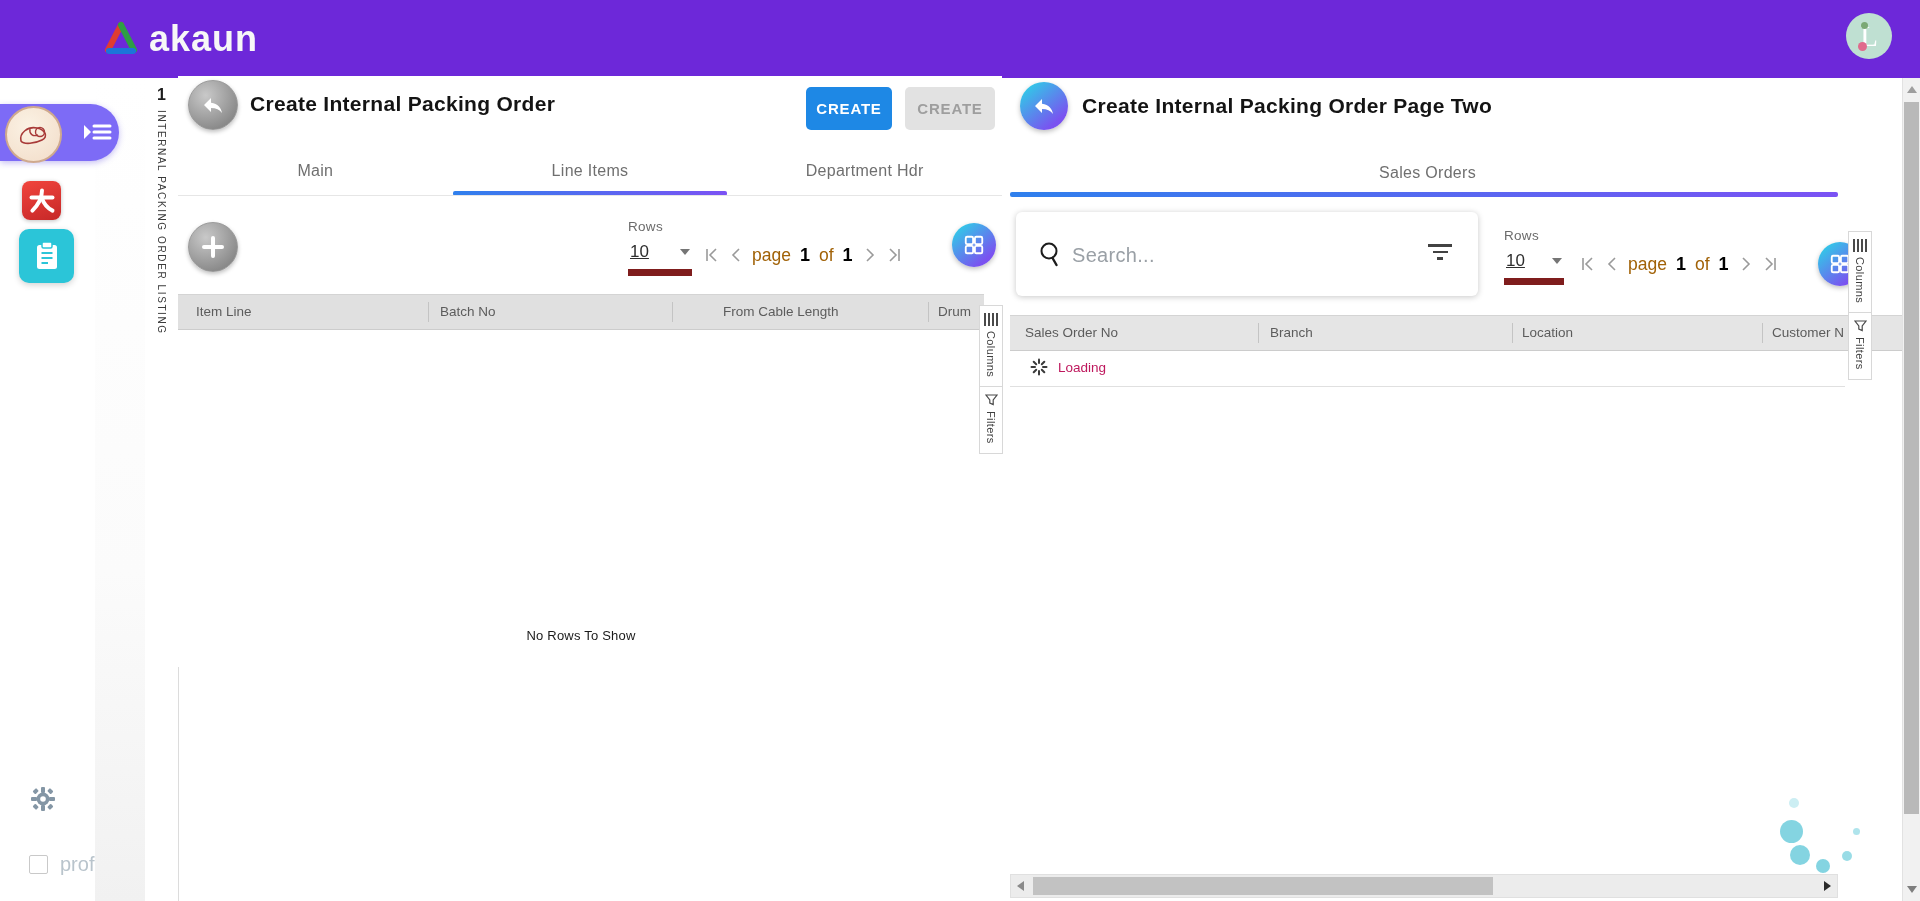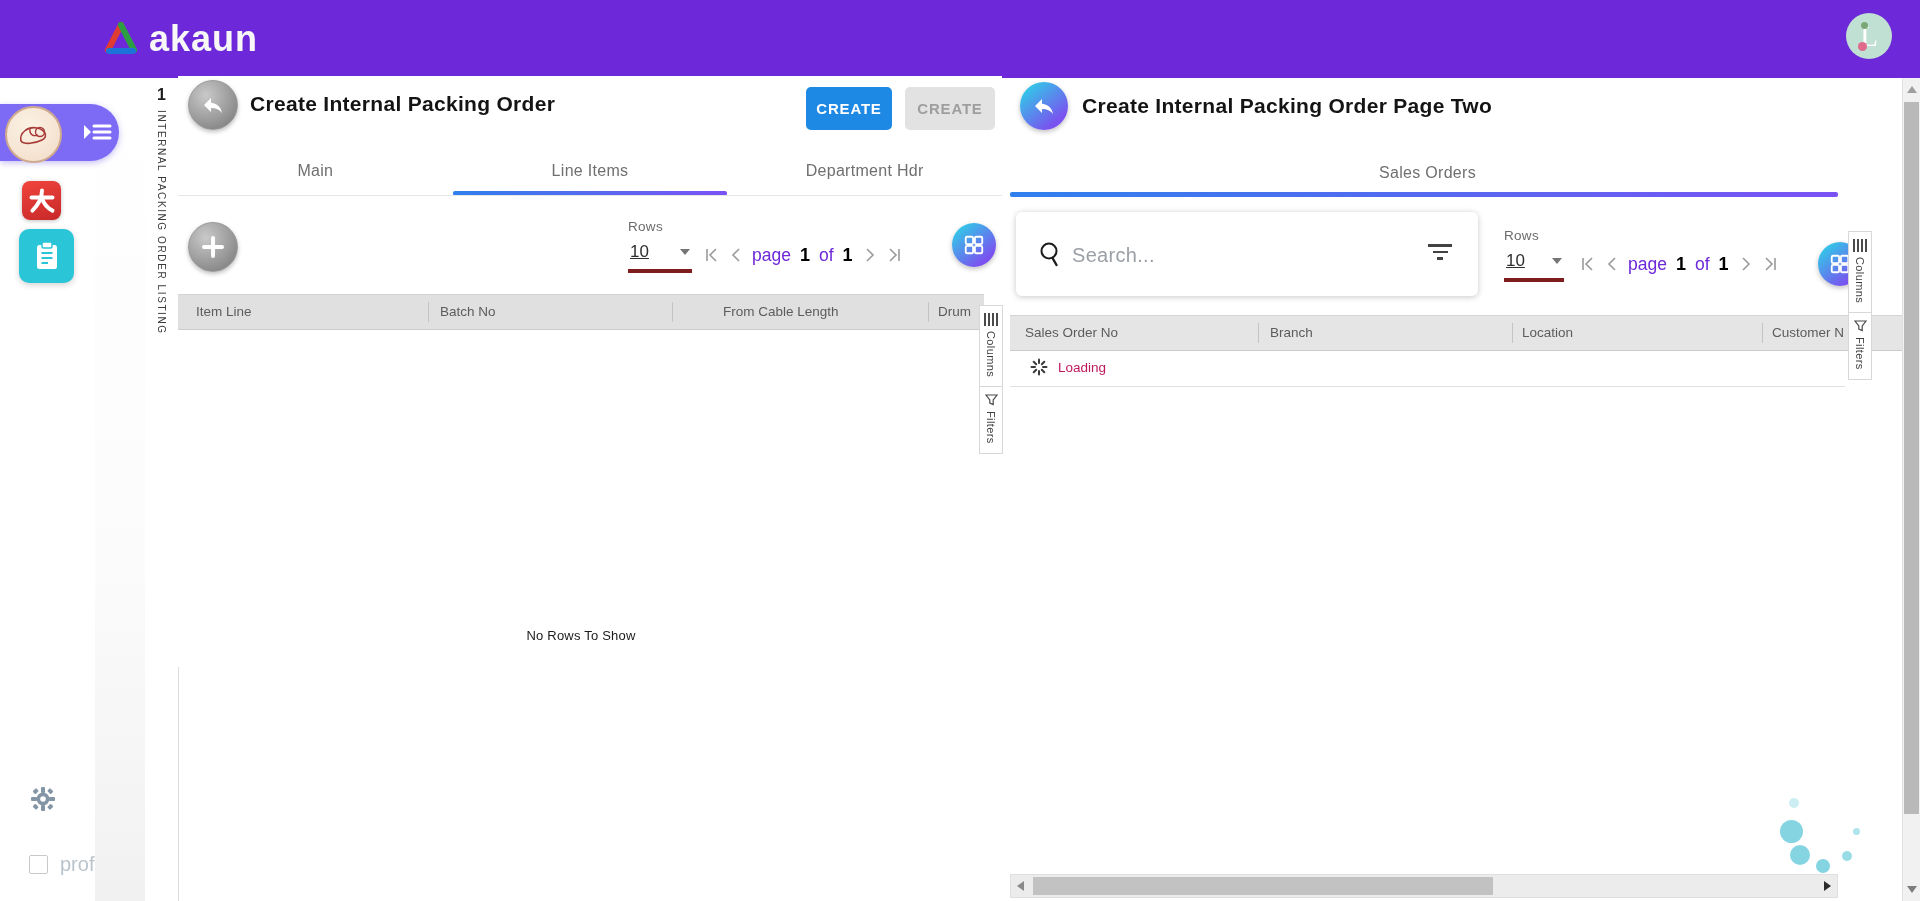--- a/index.html
+++ b/index.html
@@ -46,26 +46,26 @@
   .vtab-num{text-align:center;margin-top:8px;font-weight:700;font-size:16px;color:#1d1d1d;}
   .vlabel{writing-mode:vertical-rl;text-orientation:mixed;}
   .vtab-label{display:block;margin:6px auto 0;font-size:10px;letter-spacing:1.6px;color:#3a3a3a;}
 
   
   .circle-btn{border-radius:50%;display:flex;align-items:center;justify-content:center;}
   .btn-gray{background:radial-gradient(circle at 35% 30%,#c9c9c9,#8a8a8a 75%);border:1px solid #9b9b9b;
         box-shadow:0 2px 4px rgba(0,0,0,.25);}
   .btn-grad{background:linear-gradient(140deg,#35c3e8 15%,#7a52f0 80%);box-shadow:0 2px 5px rgba(0,0,0,.25);}
   .rows-label{font-size:13.5px;color:#6b6b6b;letter-spacing:.3px;}
-  .rows-select{border-bottom:4px solid #7f1d1d;width:62px;font-size:17px;color:#2e2e2e;
+  .rows-select{border-bottom:7px solid #7f1d1d;width:62px;font-size:17px;color:#2e2e2e;
         padding:0 0 7px 2px;position:relative;text-decoration:underline;}
   .caret{position:absolute;right:2px;top:7px;width:0;height:0;
         border-left:5px solid transparent;border-right:5px solid transparent;border-top:6px solid #757575;}
   .pager{display:flex;align-items:center;height:26px;}
-  .pager .word{font-size:17.5px;color:#6d28d9;margin:0 4px;}
+  .pager .word{font-size:17.5px;color:#a16207;margin:0 4px;}
   .pager .num{font-size:18px;font-weight:700;color:#000;margin:0 5px;}
   .pager svg{margin:0 3px;cursor:pointer;}
   .thead{background:#e0e0e0;border-top:1px solid #d4d4d4;border-bottom:1px solid #cccccc;}
   .th{position:absolute;top:0;height:34px;line-height:34px;font-size:13.5px;color:#5c5c5c;white-space:nowrap;}
   .th-sep{position:absolute;top:7px;width:1px;height:20px;background:#c4c4c4;}
 
   
   .strip-sec{border:1px solid #d8d8d8;background:#fff;width:24px;box-sizing:border-box;
         display:flex;flex-direction:column;align-items:center;padding:7px 0 9px 0;margin-top:-1px;}
   .strip-label{font-size:11px;color:#3f3f3f;margin-top:5px;letter-spacing:.4px;}

